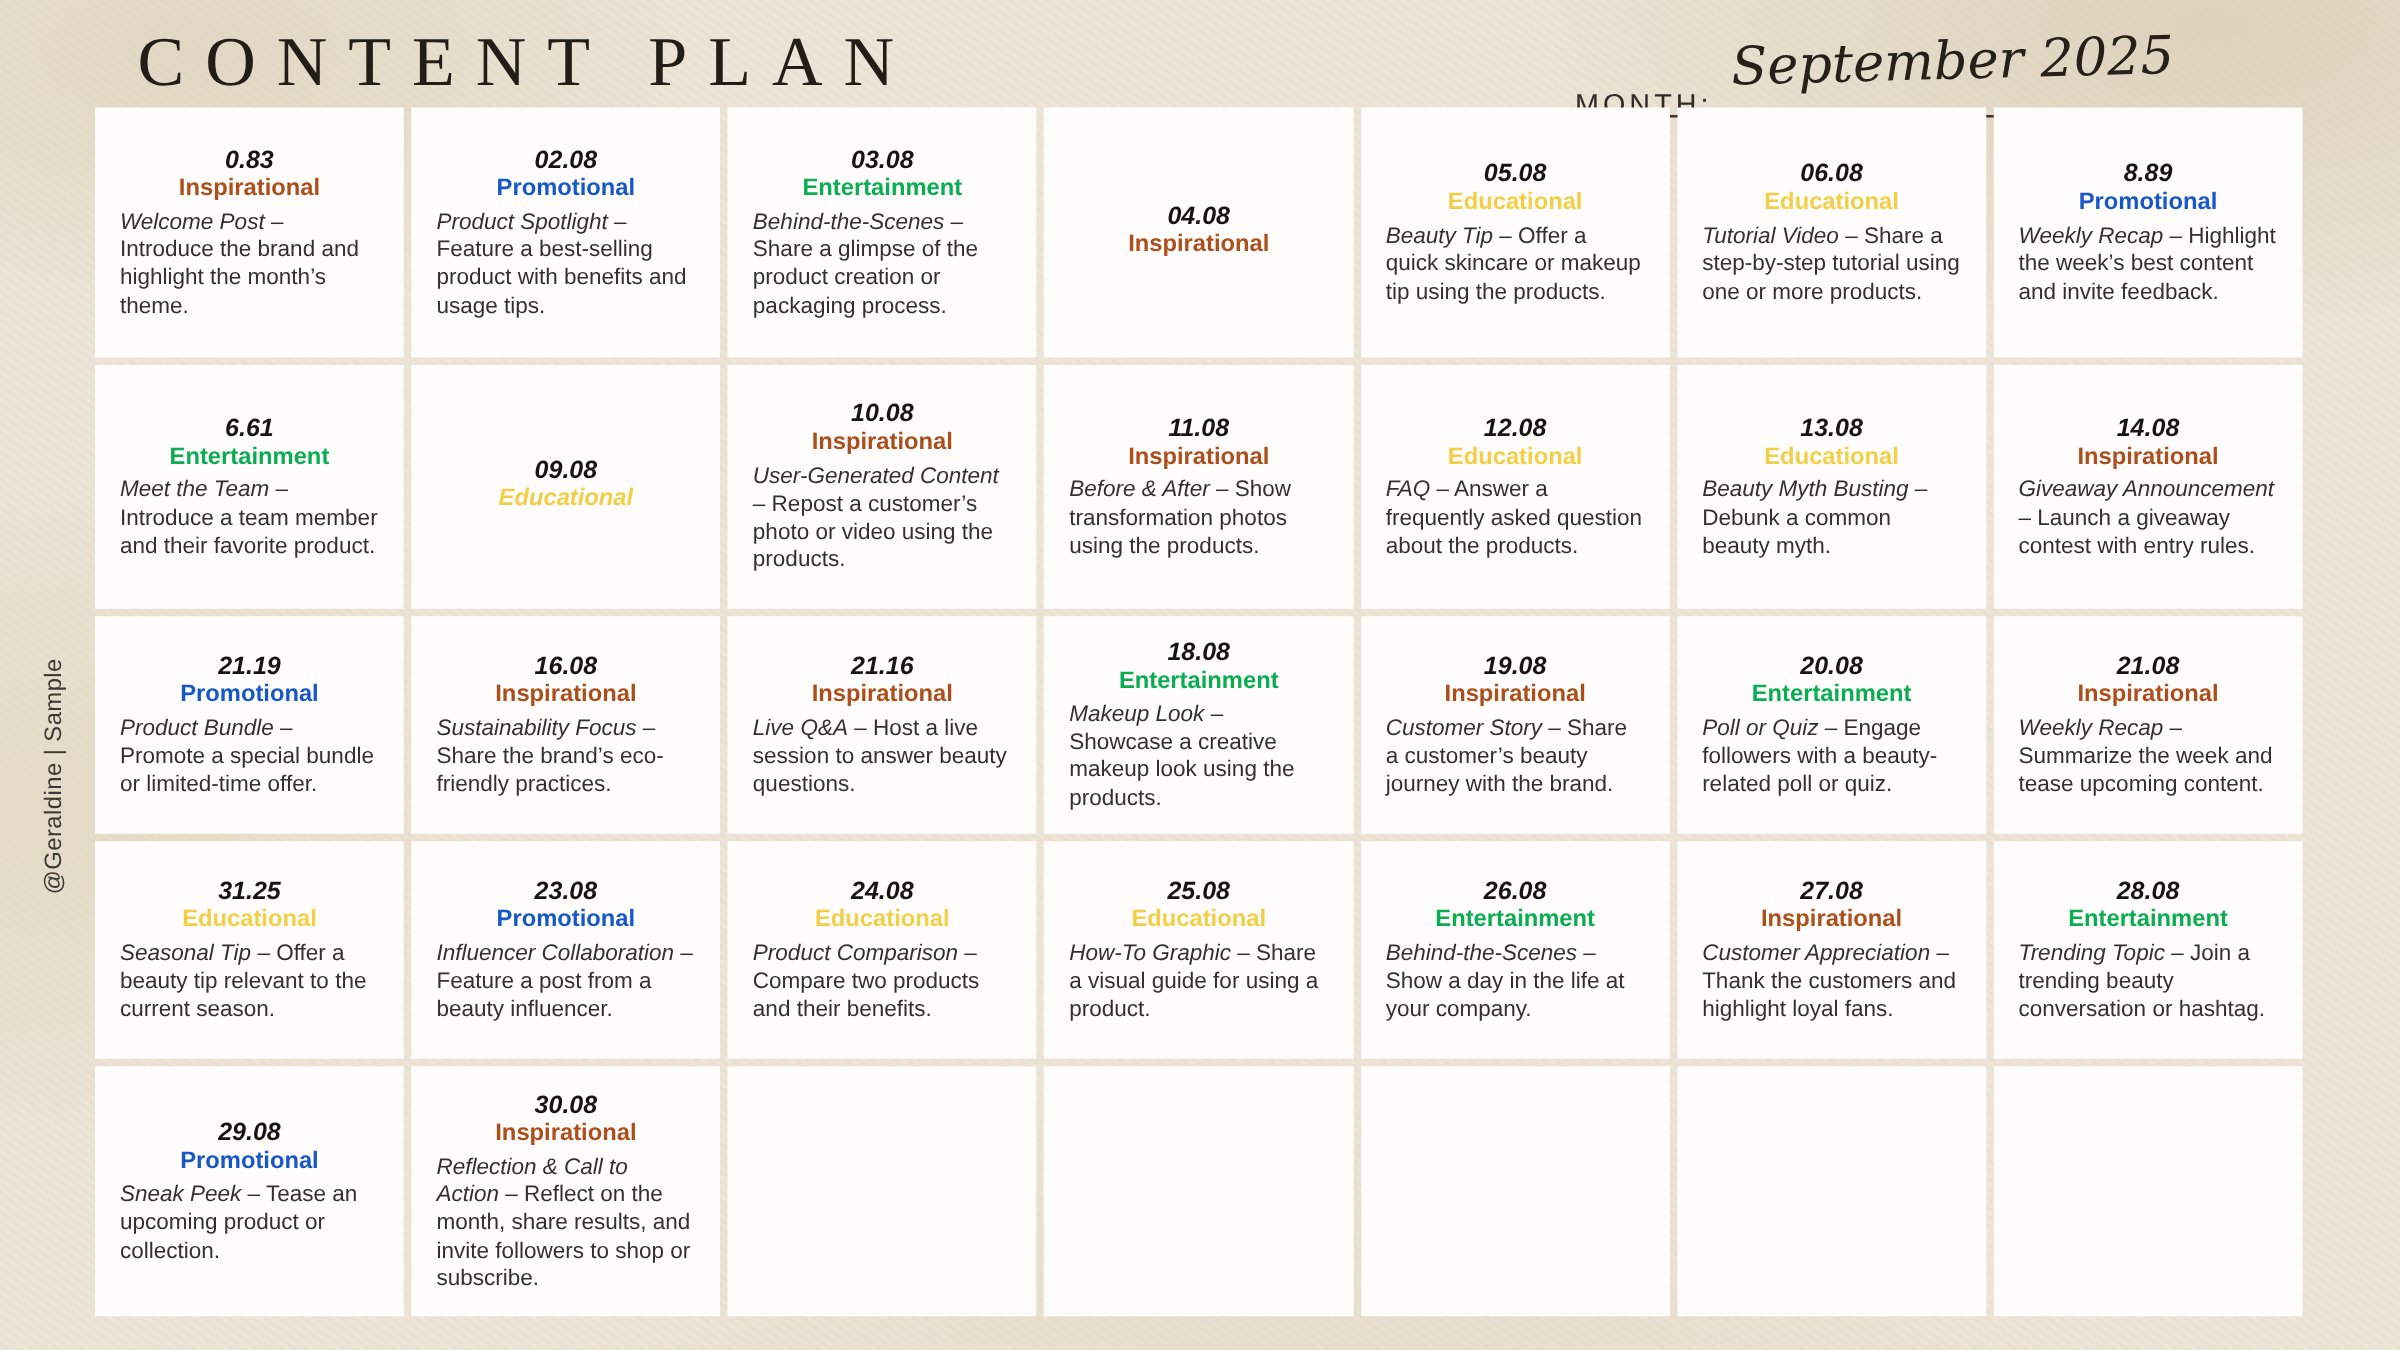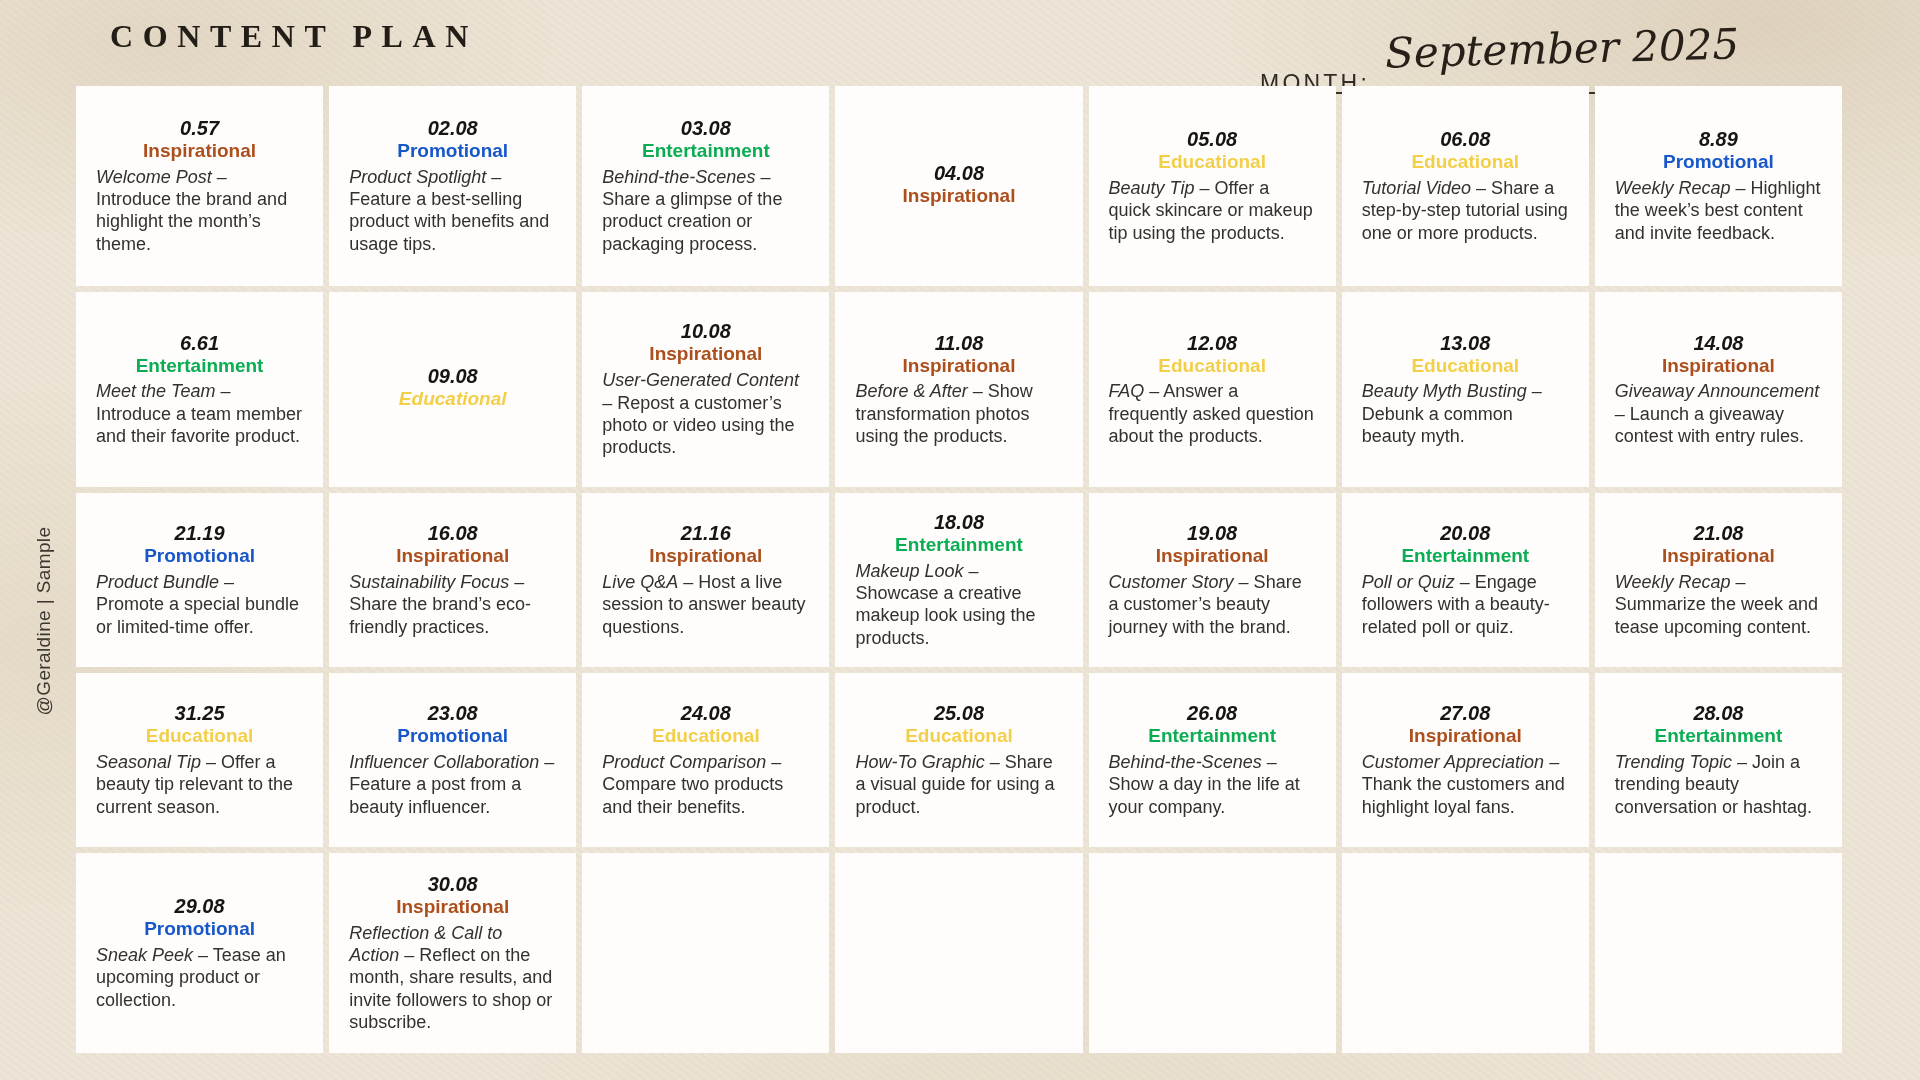--- a/index.html
+++ b/index.html
@@ -10,21 +10,21 @@
     background-image:
       radial-gradient(ellipse 600px 300px at 8% 4%, rgba(214,199,174,.45), rgba(214,199,174,0) 70%),
       radial-gradient(ellipse 800px 360px at 92% 2%, rgba(208,192,165,.5), rgba(208,192,165,0) 70%),
       radial-gradient(ellipse 500px 400px at 2% 60%, rgba(223,210,188,.55), rgba(223,210,188,0) 70%),
       radial-gradient(ellipse 900px 500px at 55% 110%, rgba(220,207,184,.4), rgba(220,207,184,0) 70%),
       repeating-linear-gradient(37deg, rgba(255,255,255,.05) 0 3px, rgba(186,170,143,.05) 3px 6px);
   }
   .page-title{
     position:absolute;left:110px;top:18px;
     font-family:"Liberation Serif",serif;
-    font-size:32px;font-weight:700;letter-spacing:.30em;
+    font-size:56px;font-weight:400;letter-spacing:.30em;
     color:#221d17;white-space:nowrap;
   }
   .month-row{position:absolute;right:180px;top:30px;width:480px;height:60px;}
   .month-label{
     position:absolute;left:0;top:14px;
     font-size:23px;letter-spacing:.14em;color:#2e2a26;margin-top:26px;
   }
   .month-value{
     position:absolute;left:125px;top:-6px;
     font-family:"DejaVu Serif",serif;font-style:italic;
@@ -70,21 +70,21 @@
 <div class="month-row">
   <span class="month-label">MONTH:</span>
   <span class="month-value">September 2025</span>
   <div class="month-underline"></div>
 </div>
 
 <div class="watermark">@Geraldine | Sample</div>
 
 <div class="grid">
     <div class="card">
-      <div class="date">0.57</div>
+      <div class="date">0.83</div>
       <div class="category" style="color: rgb(172, 79, 28);">Inspirational</div>
       <p class="desc"><i>Welcome Post</i> – Introduce the brand and highlight the month’s theme.</p>
     </div>
     <div class="card">
       <div class="date">02.08</div>
       <div class="category" style="color: rgb(23, 87, 200);">Promotional</div>
       <p class="desc"><i>Product Spotlight</i> – Feature a best-selling product with benefits and usage tips.</p>
     </div>
     <div class="card">
       <div class="date">03.08</div>

